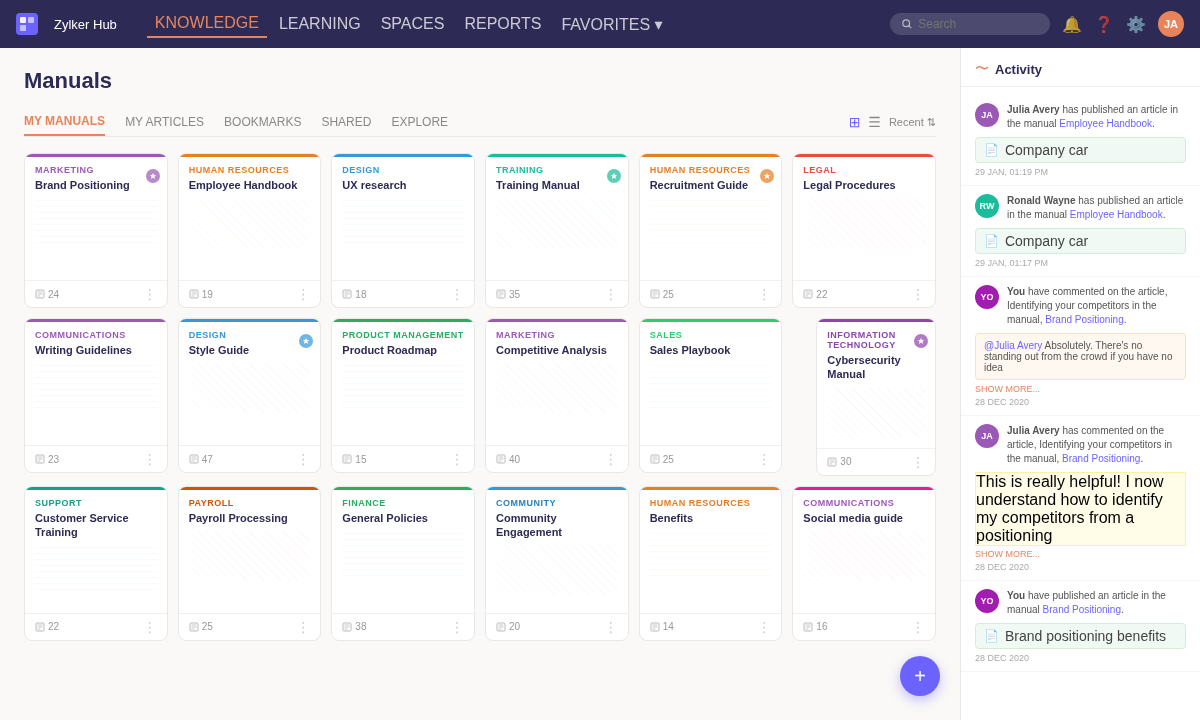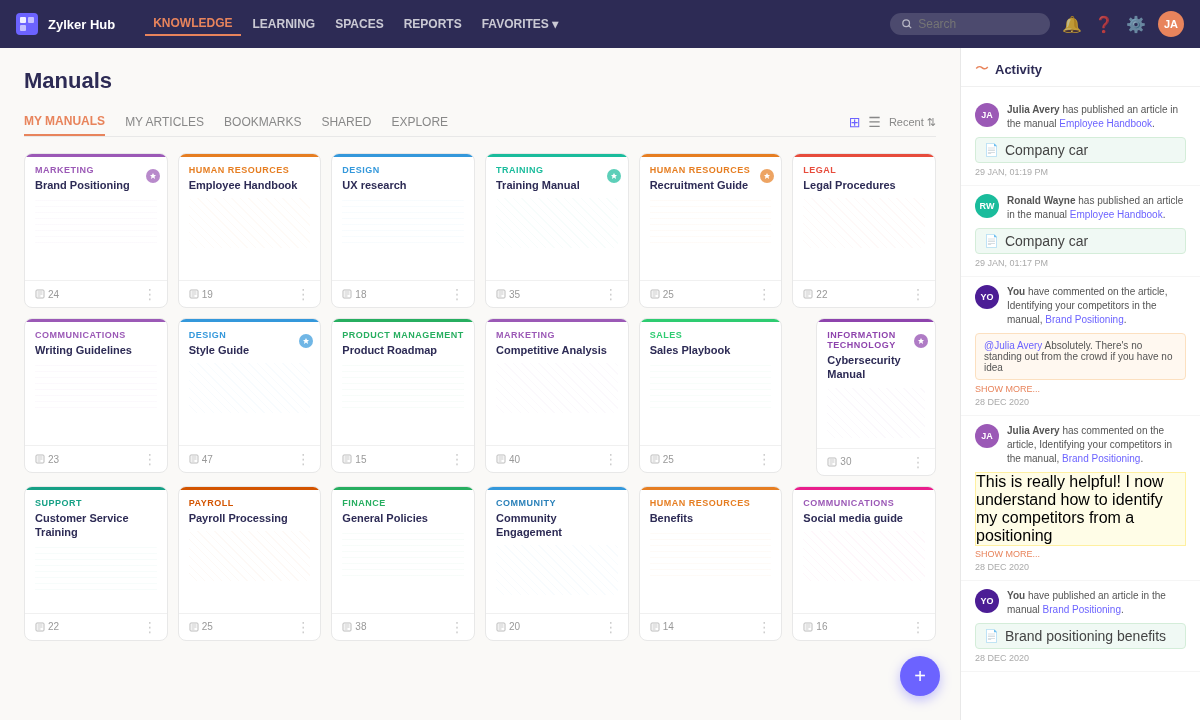--- a/index.html
+++ b/index.html
@@ -5,24 +5,24 @@
     * { box-sizing: border-box; margin: 0; padding: 0; }
     body { font-family: -apple-system, BlinkMacSystemFont, 'Segoe UI', sans-serif; background: #f0ece6; width: 1200px; height: 720px; overflow: hidden; position: relative; }
 
     
     .bg-circle-yellow { position: absolute; top: 30px; right: 80px; width: 160px; height: 160px; border-radius: 50%; background: #f5e97a; opacity: 0.7; z-index: 0; }
     .bg-circle-yellow-lines { position: absolute; top: 30px; right: 80px; width: 160px; height: 160px; border-radius: 50%; background: repeating-linear-gradient(45deg, transparent, transparent 4px, rgba(200,180,0,0.3) 4px, rgba(200,180,0,0.3) 5px); opacity: 0.8; z-index: 1; }
     .bg-blob-left { position: absolute; bottom: 60px; left: 30px; width: 80px; height: 80px; background: #f5c842; opacity: 0.5; border-radius: 50% 20% 50% 20%; z-index: 0; }
 
     
     .navbar { position: relative; z-index: 10; background: #2d2b55; height: 48px; display: flex; align-items: center; padding: 0 16px; gap: 20px; }
-    .navbar-logo { display: flex; align-items: center; gap: 10px; color: white; font-size: 13px; font-weight: 700; }
+    .navbar-logo { display: flex; align-items: center; gap: 16px; color: white; font-size: 13px; font-weight: 400; }
     .logo-icon { width: 22px; height: 22px; background: #6c63ff; border-radius: 4px; display: flex; align-items: center; justify-content: center; font-size: 10px; color: white; }
     .navbar-nav { display: flex; align-items: center; gap: 4px; margin-left: 10px; }
-    .nav-item { color: rgba(255,255,255,0.75); font-size: 12px; padding: 4px 8px; cursor: pointer; text-decoration: none; font-weight: bold; }
+    .nav-item { color: rgba(255,255,255,0.75); font-size: 16px; padding: 4px 8px; cursor: pointer; text-decoration: none; }
     .nav-item.active { color: #e8845c; border-bottom: 2px solid #e8845c; }
     .navbar-right { margin-left: auto; display: flex; align-items: center; gap: 12px; }
     .search-box { background: rgba(255,255,255,0.15); border: none; border-radius: 16px; padding: 4px 12px; color: rgba(255,255,255,0.7); font-size: 12px; width: 160px; display: flex; align-items: center; gap: 6px; }
     .search-box input { background: transparent; border: none; outline: none; color: rgba(255,255,255,0.7); font-size: 12px; width: 120px; }
     .nav-icon { color: rgba(255,255,255,0.7); font-size: 16px; cursor: pointer; }
     .avatar { width: 26px; height: 26px; border-radius: 50%; background: #e8845c; display: flex; align-items: center; justify-content: center; font-size: 11px; color: white; font-weight: 600; cursor: pointer; }
 
     
     .main-container { position: relative; z-index: 5; display: flex; height: calc(720px - 48px); }
     .content-area { flex: 1; padding: 20px 24px; overflow-y: auto; background: #faf9f7; }
@@ -57,21 +57,21 @@
     
     .activity-header { padding: 12px 14px 8px; display: flex; align-items: center; gap: 6px; border-bottom: 1px solid #f0f0f0; }
     .activity-icon { color: #e8845c; font-size: 14px; }
     .activity-title { font-size: 13px; font-weight: 700; color: #2d2b55; }
     .activity-feed { padding: 8px 0; }
     .activity-item { padding: 8px 14px; border-bottom: 1px solid #f5f5f5; }
     .activity-user { display: flex; align-items: flex-start; gap: 8px; margin-bottom: 6px; }
     .activity-avatar { width: 24px; height: 24px; border-radius: 50%; flex-shrink: 0; font-size: 9px; display: flex; align-items: center; justify-content: center; color: white; font-weight: 700; }
     .av-purple { background: #9b59b6; }
     .av-teal { background: #1abc9c; }
-    .av-orange { background: #4c1d95; }
+    .av-orange { background: #a21caf; }
     .activity-text { font-size: 10px; color: #555; line-height: 1.4; }
     .activity-link { color: #6c63ff; text-decoration: none; font-weight: 500; }
     .activity-card-ref { background: #f0f9f4; border: 1px solid #d4edd9; border-radius: 4px; padding: 4px 8px; display: flex; align-items: center; gap: 6px; margin: 4px 0; }
     .activity-card-ref-icon { color: #27ae60; font-size: 12px; }
     .activity-card-ref-text { font-size: 14px; color: #444; font-weight: 500; }
     .activity-time { font-size: 9px; color: #aaa; margin-top: 3px; }
     .comment-box { background: #fff8f0; border: 1px solid #fce0c0; border-radius: 4px; padding: 6px 8px; margin: 4px 0; font-size: 10px; color: #555; }
     .comment-mention { color: #6c63ff; font-weight: 500; }
     .comment-yellow { background: #fffde7; border: 1px solid #fff0a0; }
     .show-more { color: #e8845c; font-size: 9px; cursor: pointer; text-decoration: none; display: block; margin-top: 3px; }

